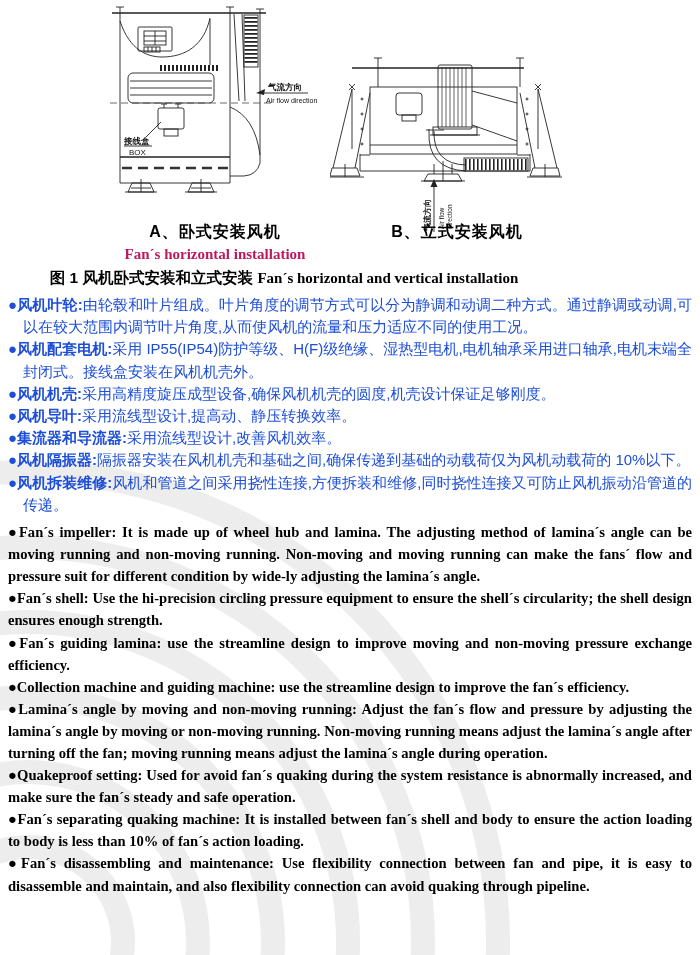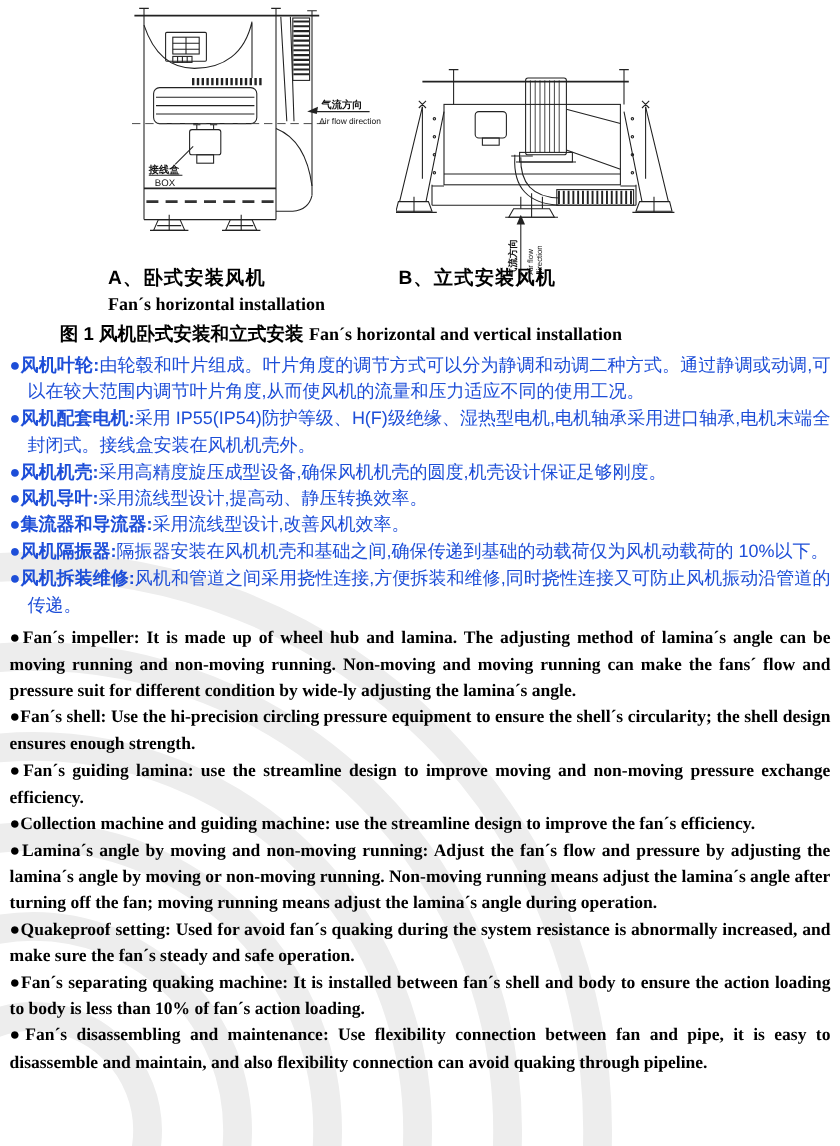--- a/index.html
+++ b/index.html
@@ -4,23 +4,23 @@
 <style>
   html,body{margin:0;padding:0;}
   body{
     width:700px;height:955px;position:relative;overflow:hidden;
     background:#ffffff;color:#111;
     font-family:"Liberation Sans",sans-serif;
   }
   .watermark{position:absolute;left:0;top:0;z-index:0;}
   .figure-area{position:absolute;left:0;top:0;width:700px;height:294px;z-index:1;}
   .draw{position:absolute;}
-  .cap{position:absolute;white-space:nowrap;}
+  .cap{position:absolute;text-align:center;white-space:nowrap;}
   .cap-cn{font-size:16px;font-weight:700;letter-spacing:1px;color:#000;}
-  .cap-en{font-family:"Liberation Serif",serif;font-size:15px;font-weight:700;color:#000000;}
+  .cap-en{font-family:"Liberation Serif",serif;font-size:15px;font-weight:700;color:#be185d;}
   .fig-caption{position:absolute;left:0;top:268px;width:568px;text-align:center;white-space:nowrap;}
   .fig-caption .cnpart{font-size:15.5px;font-weight:700;color:#000;}
   .fig-caption .enpart{font-family:"Liberation Serif",serif;font-size:15px;font-weight:700;color:#000;}
   .content{position:absolute;top:294px;left:0;width:700px;z-index:1;padding:0 8px;box-sizing:border-box;}
   .cn-item{
     margin:0;font-size:15px;line-height:22.2px;text-align:justify;
     padding-left:15px;text-indent:-15px;font-weight:500;color:#1d4ed8;
   }
   .cn-item .term{font-weight:800;}
   #en-list{margin-top:5px;}

